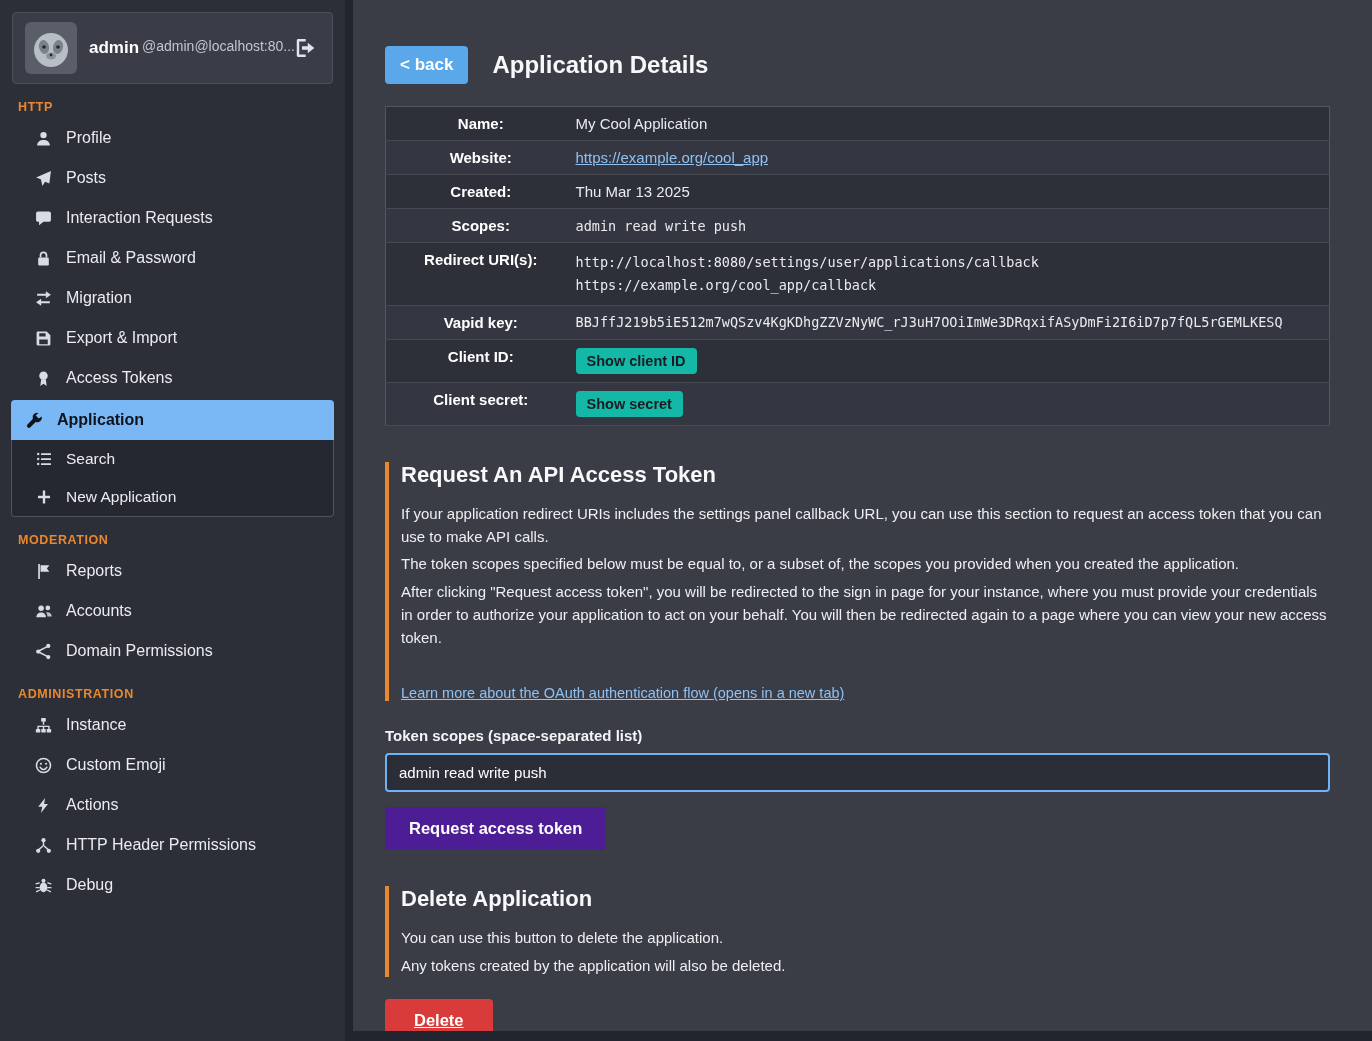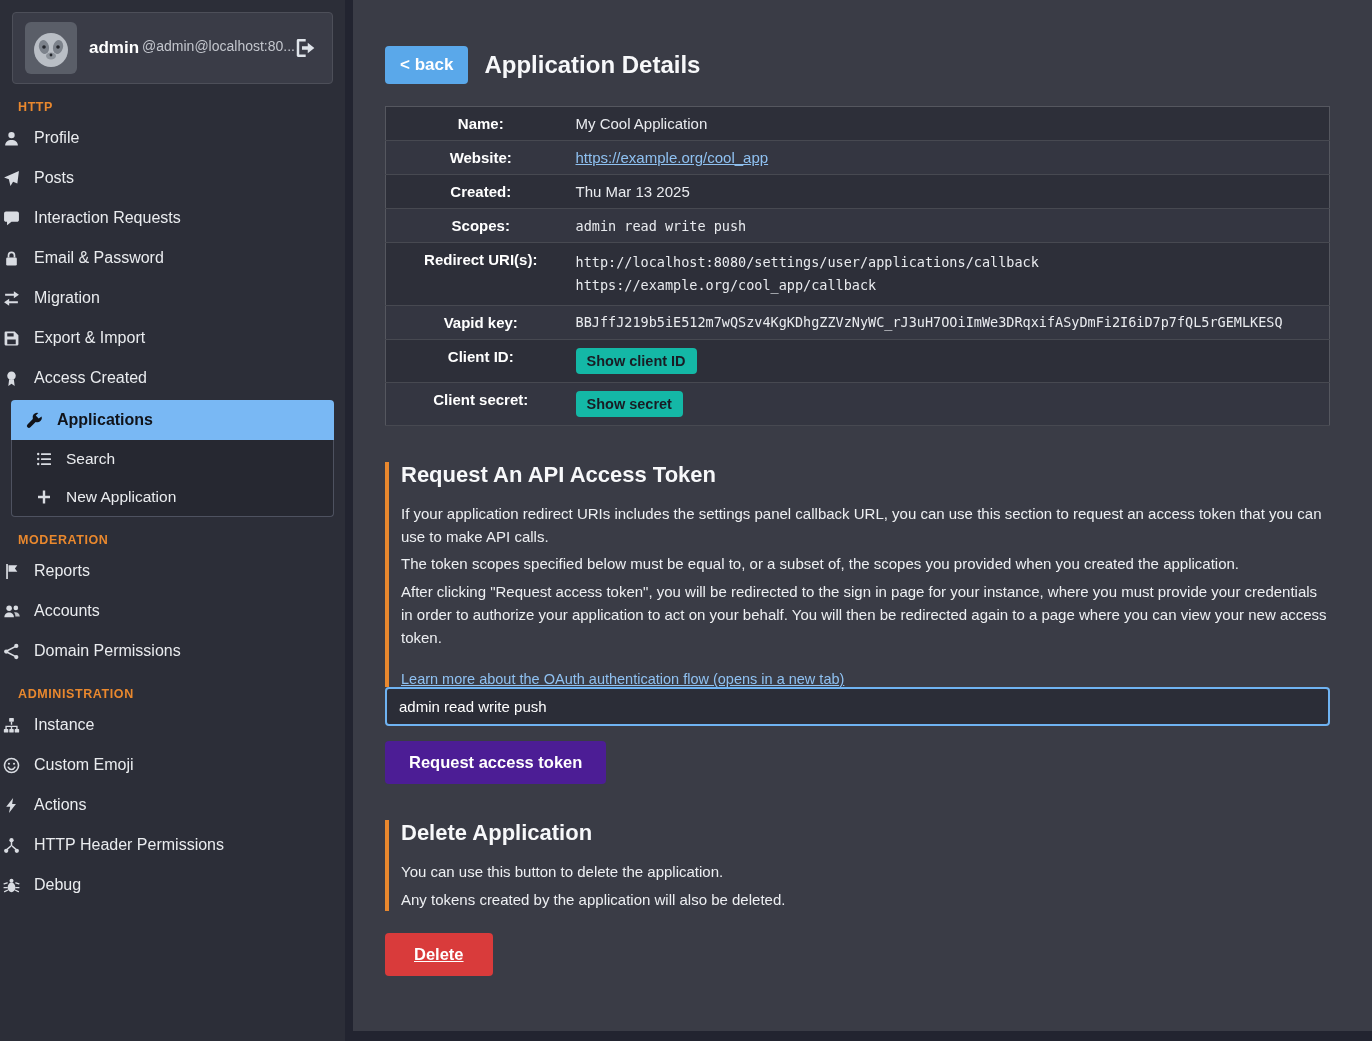--- a/index.html
+++ b/index.html
@@ -29,21 +29,21 @@
   .user-name { font-weight: bold; font-size: 17px; color: #ffffff; }
   .user-handle { font-size: 14px; color: #c3c6cd; white-space: nowrap; }
   .logout { margin-left: auto; color: #dfe4ea; display: flex; cursor: pointer; padding: 4px; }
 
   .section-header {
     color: #e9882e; font-size: 12.5px; font-weight: bold; letter-spacing: .6px;
     margin: 16px 0 4px 18px;
   }
   .nav-item {
     display: flex; align-items: center; gap: 13px;
-    padding: 11px 16px 11px 2px;
+    padding: 11px 16px 11px 34px;
     font-size: 16px; color: #eaecef; cursor: pointer;
   }
   .icon { width: 19px; display: inline-flex; justify-content: center; color: #d9dce2; flex-shrink: 0; }
   .icon svg { display: block; }
 
   .nav-group { margin: 2px 11px 4px 11px; }
   .nav-item.active {
     background: #79b8f4; color: #10131a; font-weight: bold;
     border-radius: 4px 4px 0 0; padding-left: 14px;
   }
@@ -54,21 +54,21 @@
   }
   .submenu .nav-item { padding: 10px 16px 10px 22px; font-size: 15.5px; }
 
   
   .main {
     flex: 1; margin-left: 8px; margin-bottom: 10px;
     background: #3a3c46;
     padding: 46px 42px 28px 32px;
     overflow: hidden;
   }
-  .page-head { display: flex; align-items: center; gap: 16px; margin-bottom: 22px; }
+  .page-head { display: flex; align-items: center; gap: 24px; margin-bottom: 22px; }
   .btn {
     border: none; border-radius: 4px; cursor: pointer;
     font-family: "Liberation Sans", sans-serif; font-weight: bold;
   }
   .btn-back {
     background: #5aa8ea; color: #ffffff; font-size: 17px; padding: 9px 15px;
   }
   .page-title { font-size: 24px; font-weight: bold; color: #f7f8fa; margin: 0; }
 
   table.details {
@@ -88,21 +88,21 @@
   a.link { color: #8fc1f1; text-decoration: underline; cursor: pointer; }
   .btn-gray {
     background: #14b8a6; color: #191c24; font-size: 14.5px; padding: 5px 11px;
   }
 
   .accent-section {
     border-left: 4px solid #e9882e; padding-left: 12px; margin-top: 36px;
   }
   .accent-section h2 { font-size: 22px; font-weight: bold; color: #f7f8fa; margin: 0 0 14px 0; }
   .accent-section p { margin: 0 0 4px 0; line-height: 1.55; color: #edeff2; }
-  .accent-section .more-link { display: inline-block; margin-top: 18px; font-size: 14.5px; }
+  .accent-section .more-link { display: inline-block; margin-top: 32px; font-size: 14.5px; }
 
   .field-label { font-weight: bold; margin: 26px 0 9px 0; color: #f3f4f7; }
   .scopes-input {
     width: 100%; background: #2b2d37; border: 2px solid #6fb3f2; border-radius: 4px;
     color: #ffffff; font-size: 15px; padding: 9px 12px; outline: none;
     font-family: "Liberation Sans", sans-serif;
   }
   .btn-request {
     background: #4c1d95; color: #ffffff; font-size: 16.5px; padding: 12px 24px; margin-top: 15px;
   }
@@ -200,31 +200,31 @@
       <span>Export &amp; Import</span>
     </div>
 
     <div class="nav-item">
       <span class="icon">
         <svg width="17" height="17" viewBox="0 0 16 16" fill="currentColor">
             <circle cx="8" cy="5.5" r="4"></circle>
             <path d="M5.8 8.8 5 15l3-2 3 2-.8-6.2a4.5 4.5 0 0 1-4.4 0z"></path>
           </svg>
       </span>
-      <span>Access Created</span>
+      <span>Access Tokens</span>
     </div>
 
     <div class="nav-group">
       <div class="nav-item active">
         <span class="icon">
           <svg width="17" height="17" viewBox="0 0 16 16" fill="currentColor">
               <path d="M14.8 4.2a4.3 4.3 0 0 1-5.7 5.2l-5 5a1.9 1.9 0 0 1-2.7-2.7l5-5A4.3 4.3 0 0 1 11.6 1L9.2 3.4l2.7 2.7z"></path>
             </svg>
         </span>
-        <span>Applications</span>
+        <span>Application</span>
       </div>
       <div class="submenu">
         <div class="nav-item">
           <span class="icon">
             <svg width="16" height="16" viewBox="0 0 16 16" fill="currentColor">
                 <circle cx="2.2" cy="3" r="1.2"></circle>
                 <rect x="5" y="2.2" width="10" height="1.7" rx=".5"></rect>
                 <circle cx="2.2" cy="8" r="1.2"></circle>
                 <rect x="5" y="7.2" width="10" height="1.7" rx=".5"></rect>
                 <circle cx="2.2" cy="13" r="1.2"></circle>
@@ -389,20 +389,21 @@
     </table>
 
     <section class="accent-section">
       <h2>Request An API Access Token</h2>
       <p>If your application redirect URIs includes the settings panel callback URL, you can use this section to request an access token that you can use to make API calls.</p>
       <p>The token scopes specified below must be equal to, or a subset of, the scopes you provided when you created the application.</p>
       <p>After clicking "Request access token", you will be redirected to the sign in page for your instance, where you must provide your credentials in order to authorize your application to act on your behalf. You will then be redirected again to a page where you can view your new access token.</p>
       <a class="link more-link">Learn more about the OAuth authentication flow (opens in a new tab)</a>
     </section>
 
+    <div class="field-label">Token scopes (space-separated list)</div>
     <input class="scopes-input" type="text" value="admin read write push" style="">
     <div>
       <button class="btn btn-request">Request access token</button>
     </div>
 
     <section class="accent-section">
       <h2>Delete Application</h2>
       <p>You can use this button to delete the application.</p>
       <p>Any tokens created by the application will also be deleted.</p>
     </section>

